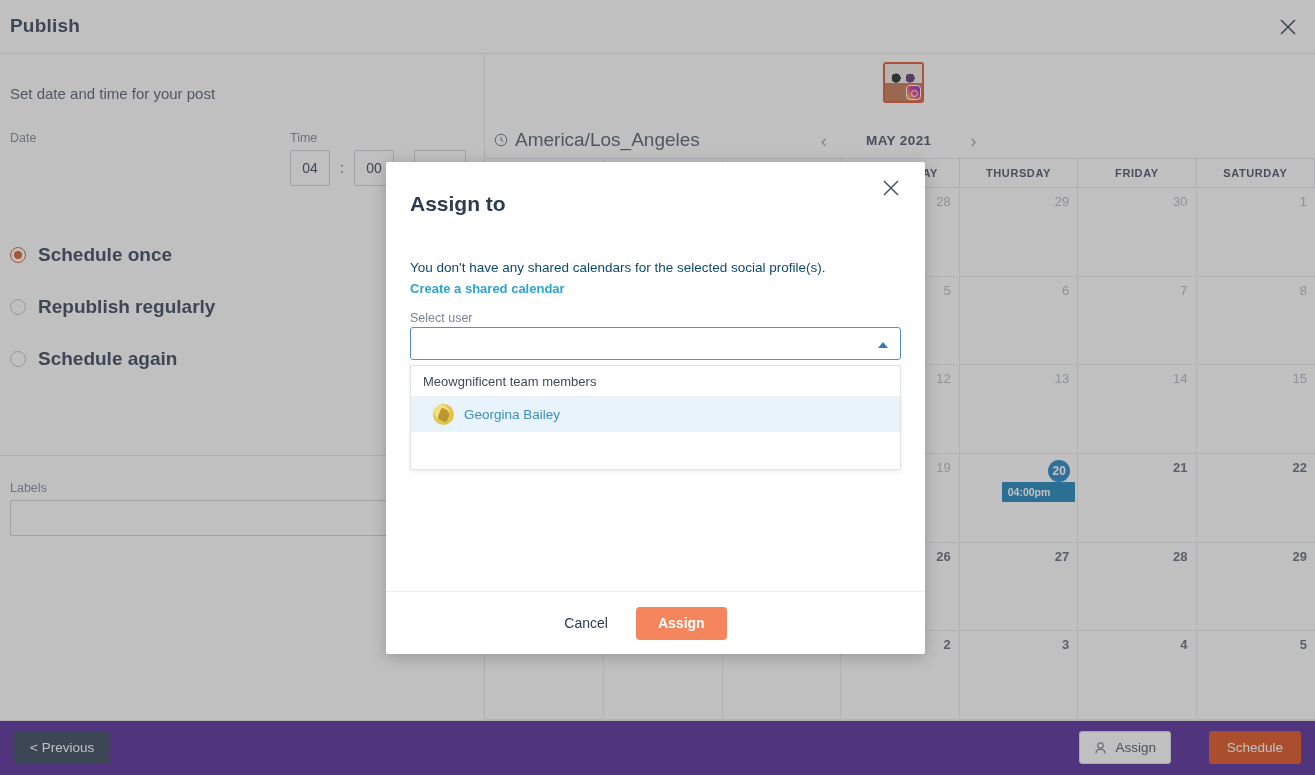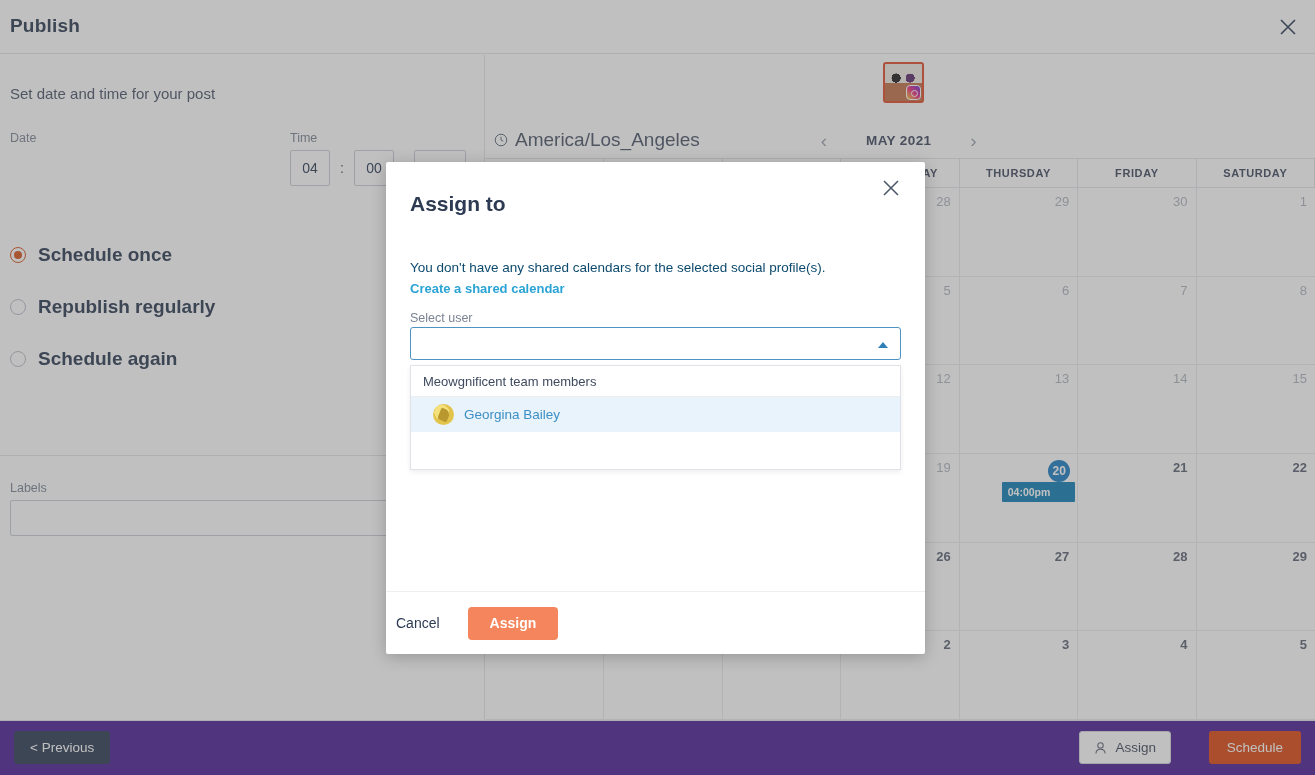--- a/index.html
+++ b/index.html
@@ -269,21 +269,21 @@
   .dd-avatar::after{
     content:""; position:absolute; left:6px; top:5px; width:10px; height:12px;
     background:#b9992f; transform: rotate(22deg); border-radius: 2px 6px 2px 3px;
   }
   .dd-option-name { font-size: 13.5px; color:#3d8fc4; }
   .dd-blank { height: 40px; background:#fff; }
 
   .modal-footer {
     position:absolute; left:0; bottom:0; width:539px; height: 63px;
     border-top: 1px solid #eceff2;
-    display:flex; align-items:center; justify-content:flex-start; gap: 18px;
+    display:flex; align-items:center; justify-content:center; gap: 18px;
     padding-right: 30px;
   }
   .btn-cancel {
     background:transparent; border:0; color:#2c3a52; font-size:14px; cursor:pointer;
     padding: 8px 10px; font-family:"Liberation Sans",sans-serif;
   }
   .btn-modal-assign {
     background:#f4855c; border:0; border-radius:4px; color:#fff;
     font-size:14px; font-weight:bold; height: 33px; padding: 0 22px; cursor:pointer;
     font-family:"Liberation Sans",sans-serif;

